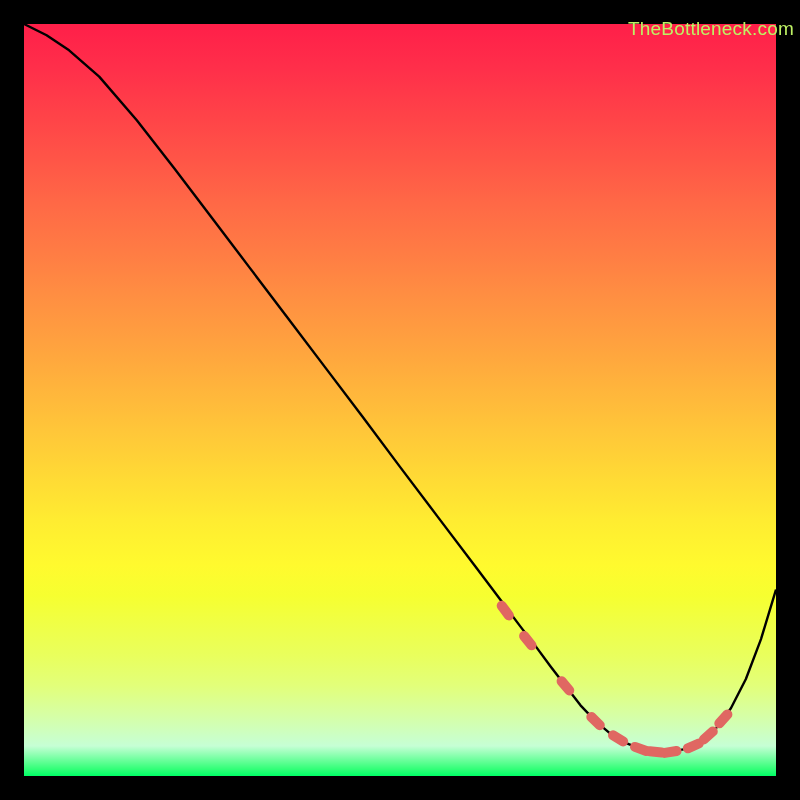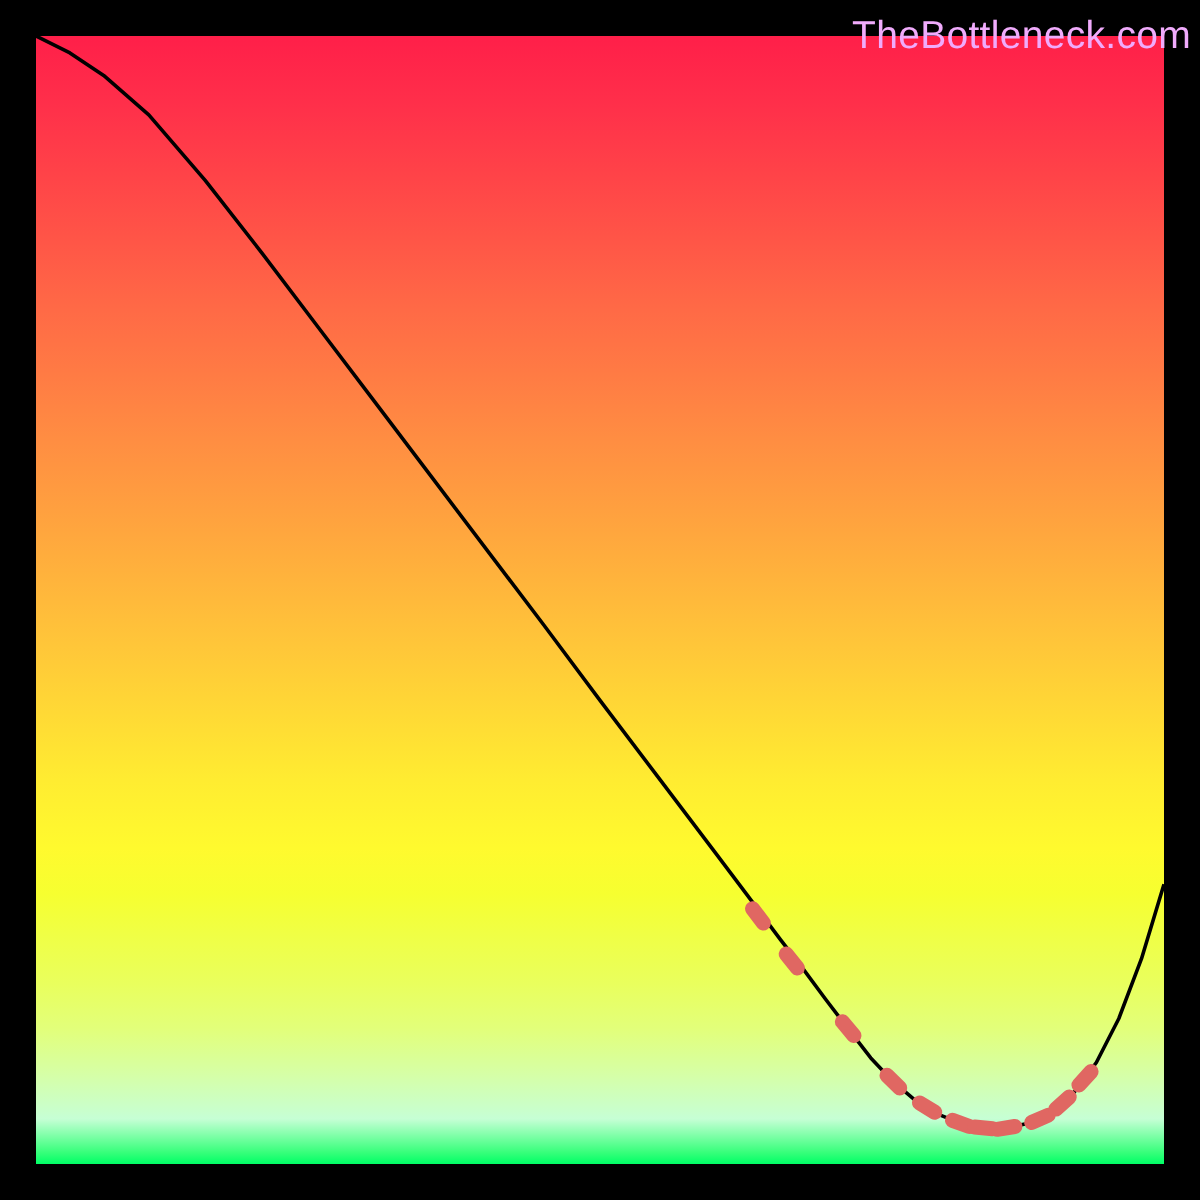--- a/index.html
+++ b/index.html
@@ -44,25 +44,25 @@
       #e9ff5d 84%,
       #e2ff7a 88%,
       #d6ffa6 92%,
       #c6ffd5 96%,
       #36ff7a 99%,
       #00ff66 100%
     );
   }
   .watermark {
     position: absolute;
-    top: 8px;
+    top: 18px;
     right: 6px;
-    color: #f0abfc;
+    color: #bef264;
     font-family: Arial, Helvetica, sans-serif;
-    font-size: 26px;
+    font-size: 19px;
     letter-spacing: 0.2px;
     user-select: none;
   }
   svg.curve {
     position: absolute;
     left: 0;
     top: 0;
     width: 752px;
     height: 752px;
   }

